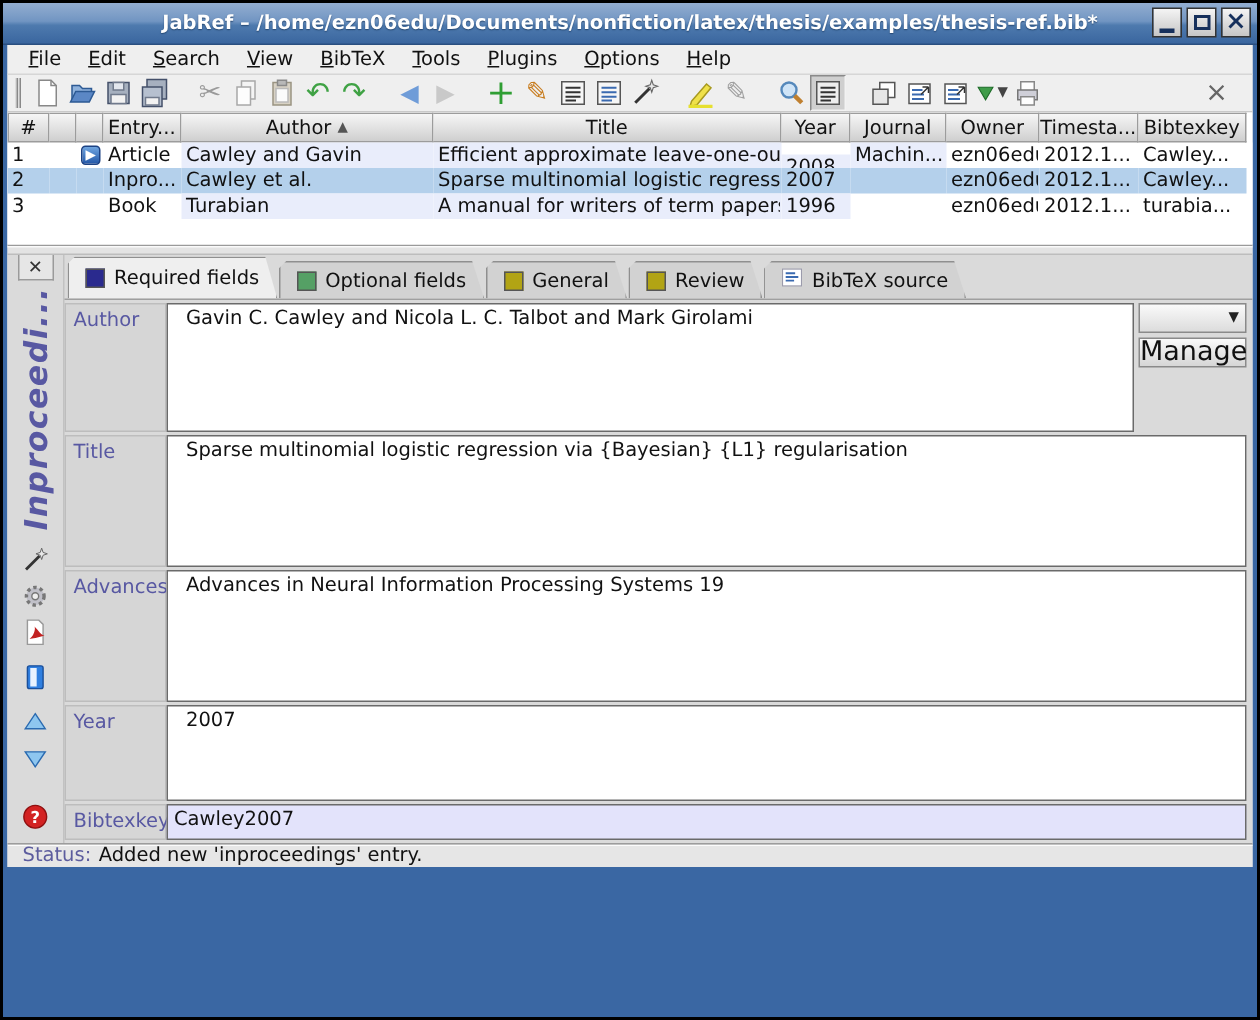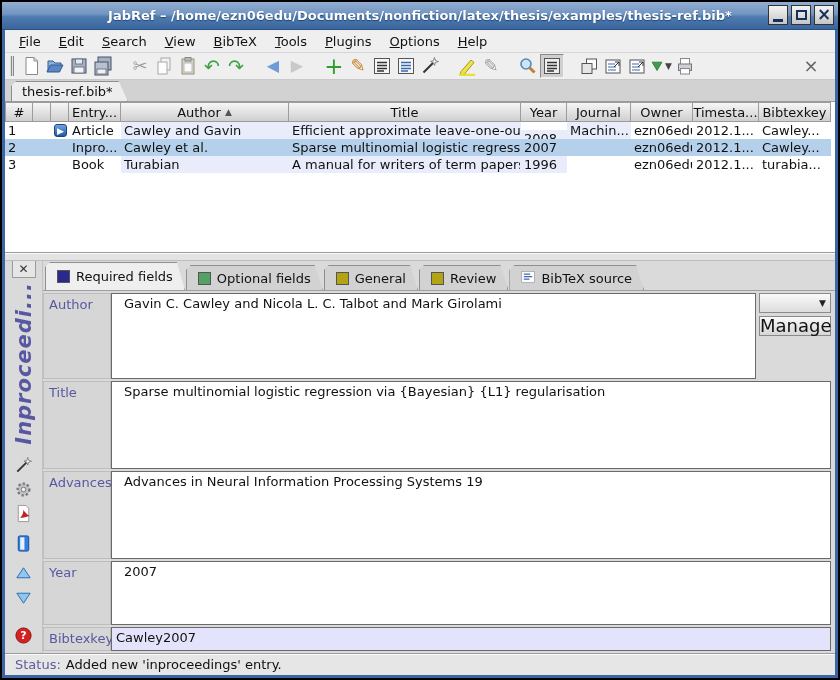--- a/index.html
+++ b/index.html
@@ -14,21 +14,21 @@
     border-bottom:1px solid #2a4f80; }
   .title { flex:1; text-align:center; color:#fff; font-weight:bold; font-size:13px;
     text-shadow:0 1px 1px #23456e; white-space:nowrap; overflow:hidden; }
   .win-btns { position:absolute; right:4px; top:3px; display:flex; gap:3px; }
   .wbtn { width:20px; height:20px; background:linear-gradient(180deg,#f4f4f4,#c6c6c6);
     border:1px solid #333; display:flex; align-items:center; justify-content:center; cursor:pointer; }
   .g-min { width:10px; height:3px; background:#16305c; margin-top:10px; }
   .g-max { width:11px; height:10px; border:2px solid #16305c; }
   .g-close { color:#16305c; font-size:17px; font-weight:bold; line-height:1; margin-top:-2px; }
 
-  .content { margin:0 3px 3px 3px; height:645px; background:#efefef; display:flex; flex-direction:column; }
+  .content { margin:0 3px 3px 3px; height:548px; background:#efefef; display:flex; flex-direction:column; }
 
   
   .menubar { height:22px; background:#efefef; display:flex; align-items:center; padding-left:8px; }
   .menu-item { padding:2px 6px; margin-right:6px; cursor:default; }
   .mn { text-decoration:underline; }
 
   
   .toolbar { height:28px; background:#efefef; border-top:1px solid #d6d6d6; border-bottom:1px solid #c9c9c9;
     display:flex; align-items:center; padding:0 4px; }
   .tb-handle { width:4px; height:20px; border-left:2px ridge #ddd; border-right:2px ridge #ddd; margin:0 5px 0 1px; }
@@ -290,23 +290,20 @@
               <rect x="3.5" y="8" width="13" height="6.5" fill="#cfcfd8" stroke="#777"></rect>
               <rect x="5.5" y="12.5" width="9" height="5.5" fill="#fdfdfd" stroke="#888"></rect>
             </svg>
           </div>
         </div>
         <div class="tbtn tb-right">
           <span class="glyph" style="color:#666;font-size:18px">×</span>
         </div>
       </div>
 
-    <div class="tabstrip">
-      <div class="filetab">thesis-ref.bib*</div>
-    </div>
 
     <div class="tablepanel">
       <div class="thead" id="thead">
           <div class="th" style="width: 28px;">#</div>
           <div class="th" style="width: 18px;"></div>
           <div class="th" style="width: 18px;"></div>
           <div class="th" style="width: 52px;">Entry...</div>
           <div class="th" style="width: 168px;">Author<span class="sort">▲</span></div>
           <div class="th" style="width: 232px;">Title</div>
           <div class="th" style="width: 46px;">Year</div>

